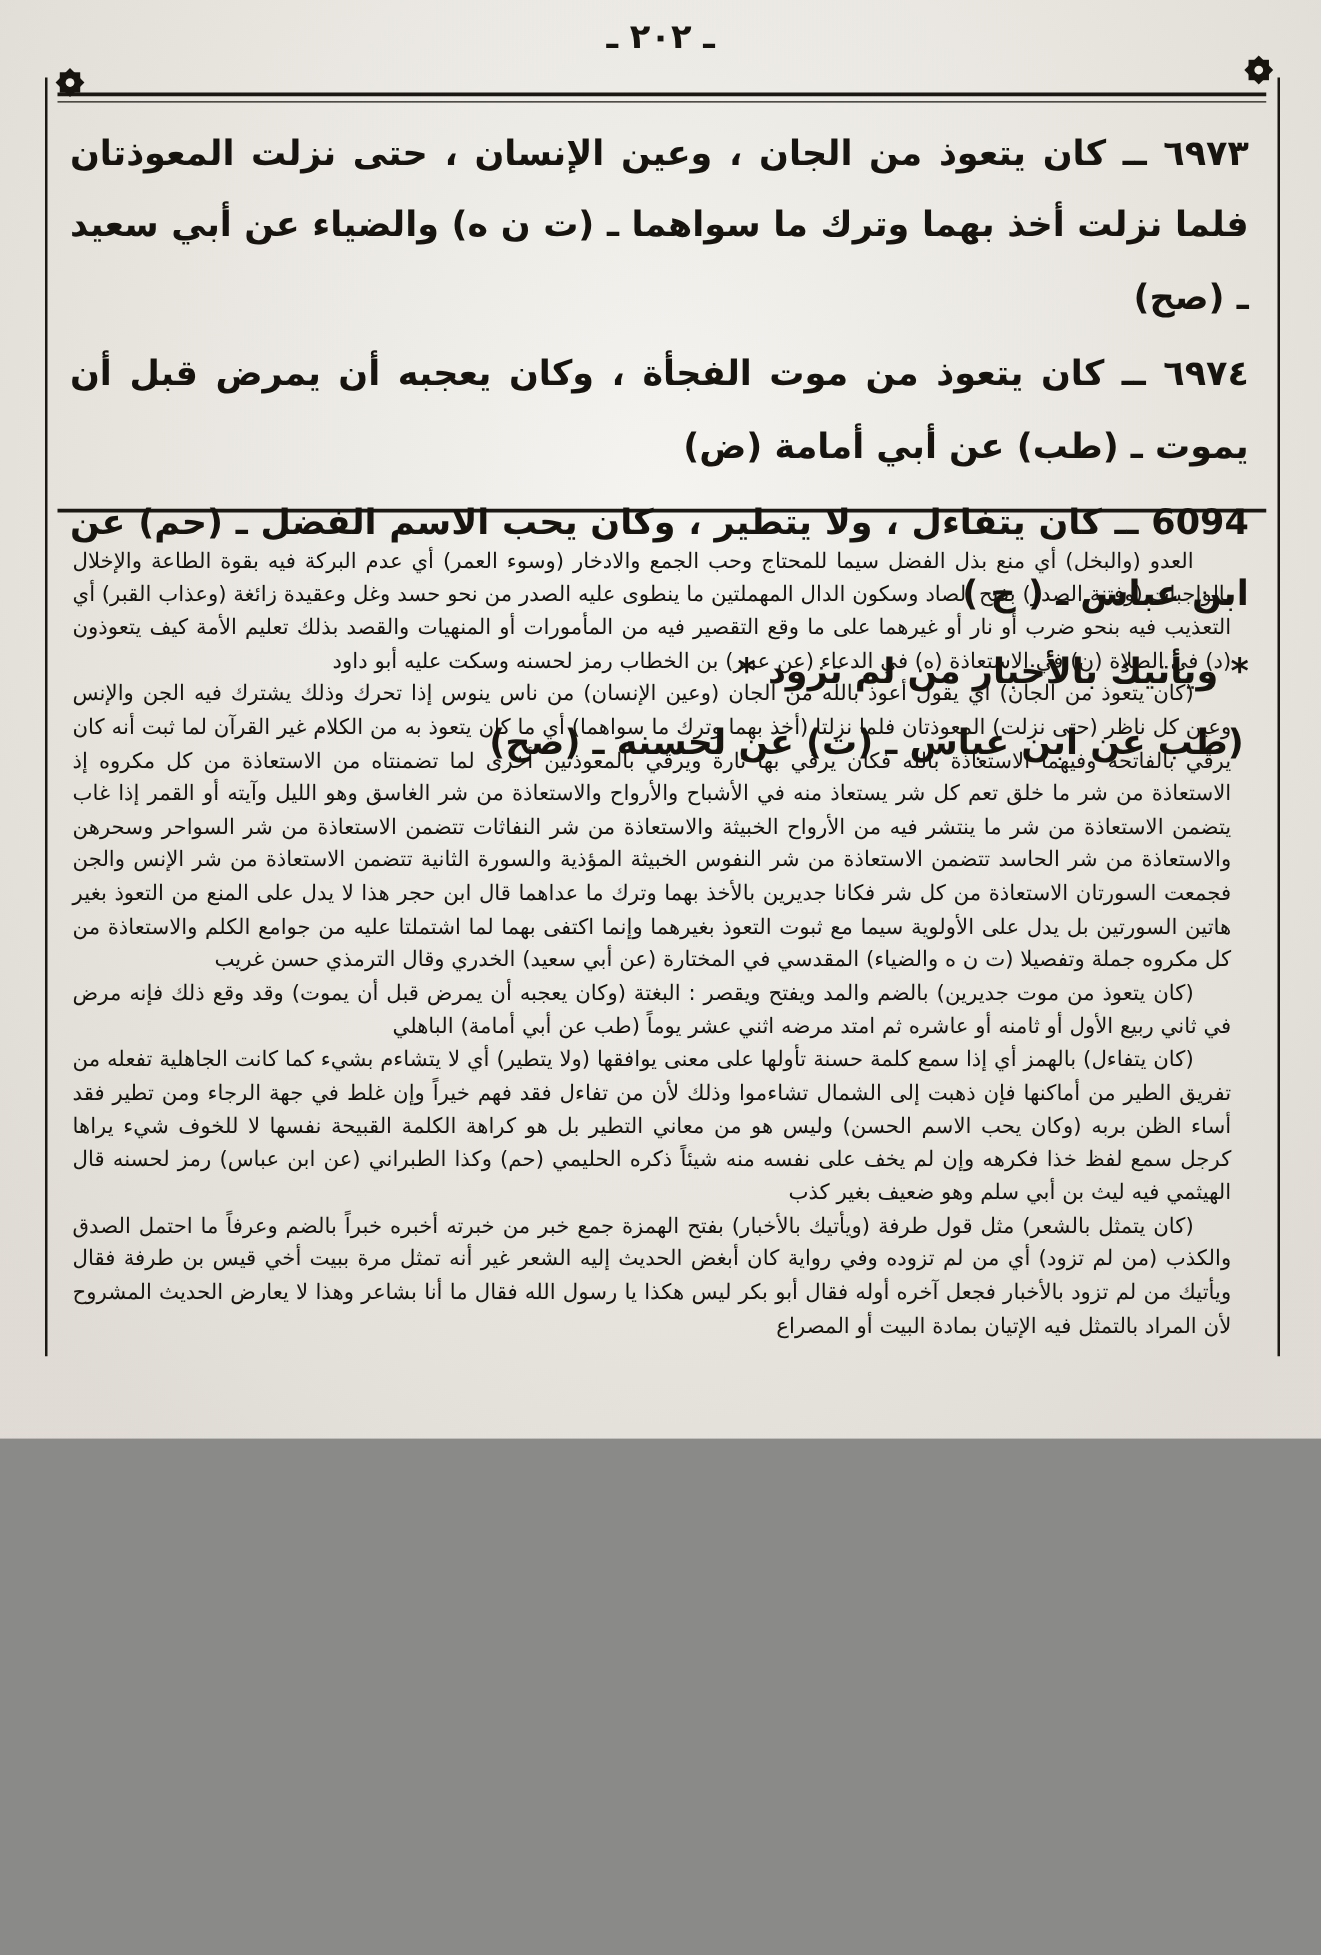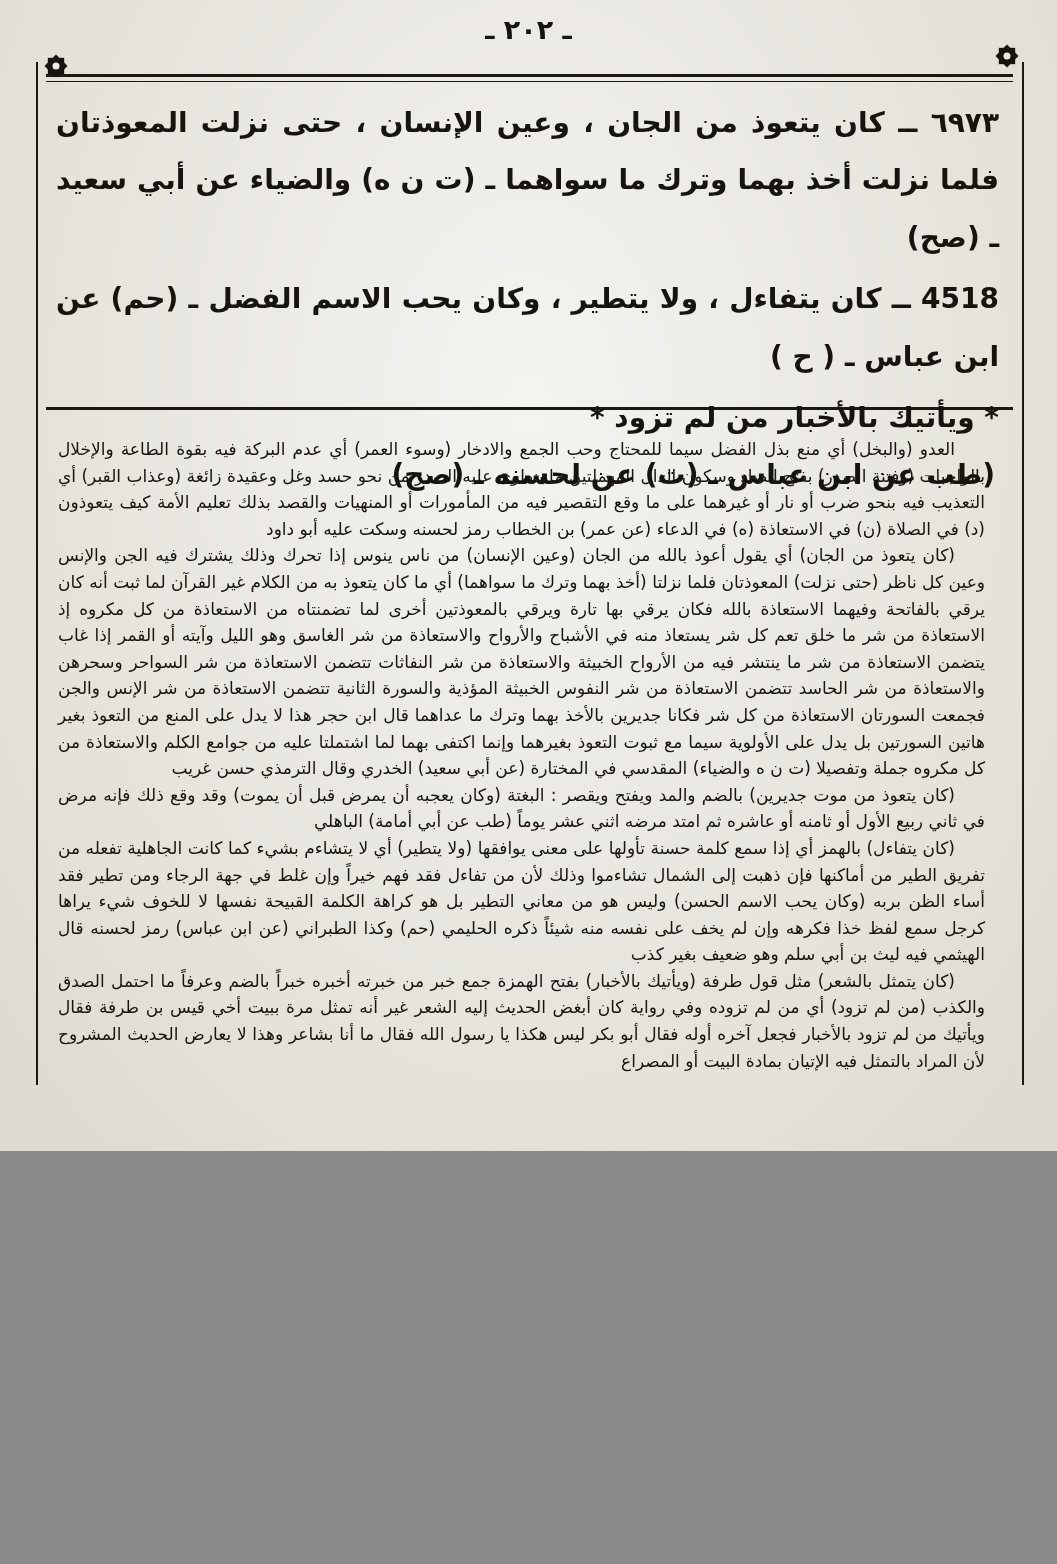--- a/index.html
+++ b/index.html
@@ -97,23 +97,27 @@
 
   <div class="page-number">ـ  ٢٠٢  ـ</div>
 
   <div class="hadith-box">
 
     <div class="hadith">
       <span class="hnum">٦٩٧٣</span>
       <span>ــ كان يتعوذ من الجان ، وعين الإنسان ، حتى نزلت المعوذتان فلما نزلت أخذ بهما وترك ما سواهما ـ (ت ن ه) والضياء عن أبي سعيد ـ (صح)</span>
     </div>
 
+    <div class="hadith">
+      <span class="hnum">٦٩٧٤</span>
+      <span>ــ كان يتعوذ من موت الفجأة ، وكان يعجبه أن يمرض قبل أن يموت ـ (طب) عن أبي أمامة (ض)</span>
+    </div>
 
     <div class="hadith">
-      <span class="hnum">4518</span>
+      <span class="hnum">6094</span>
       <span>ــ كان يتفاءل ، ولا يتطير ، وكان يحب الاسم الفضل ـ (حم) عن ابن عباس ـ ( ح )</span>
     </div>
 
     <div class="hadith">
       <div class="hadith-verse-row">
         <span class="verse">* ويأتيك بالأخبار من لم تزود *</span>
       </div>
       <div class="hattrib">(طب عن ابن عباس ـ (ت) عن لحسنه ـ (صح)</div>
     </div>
 

